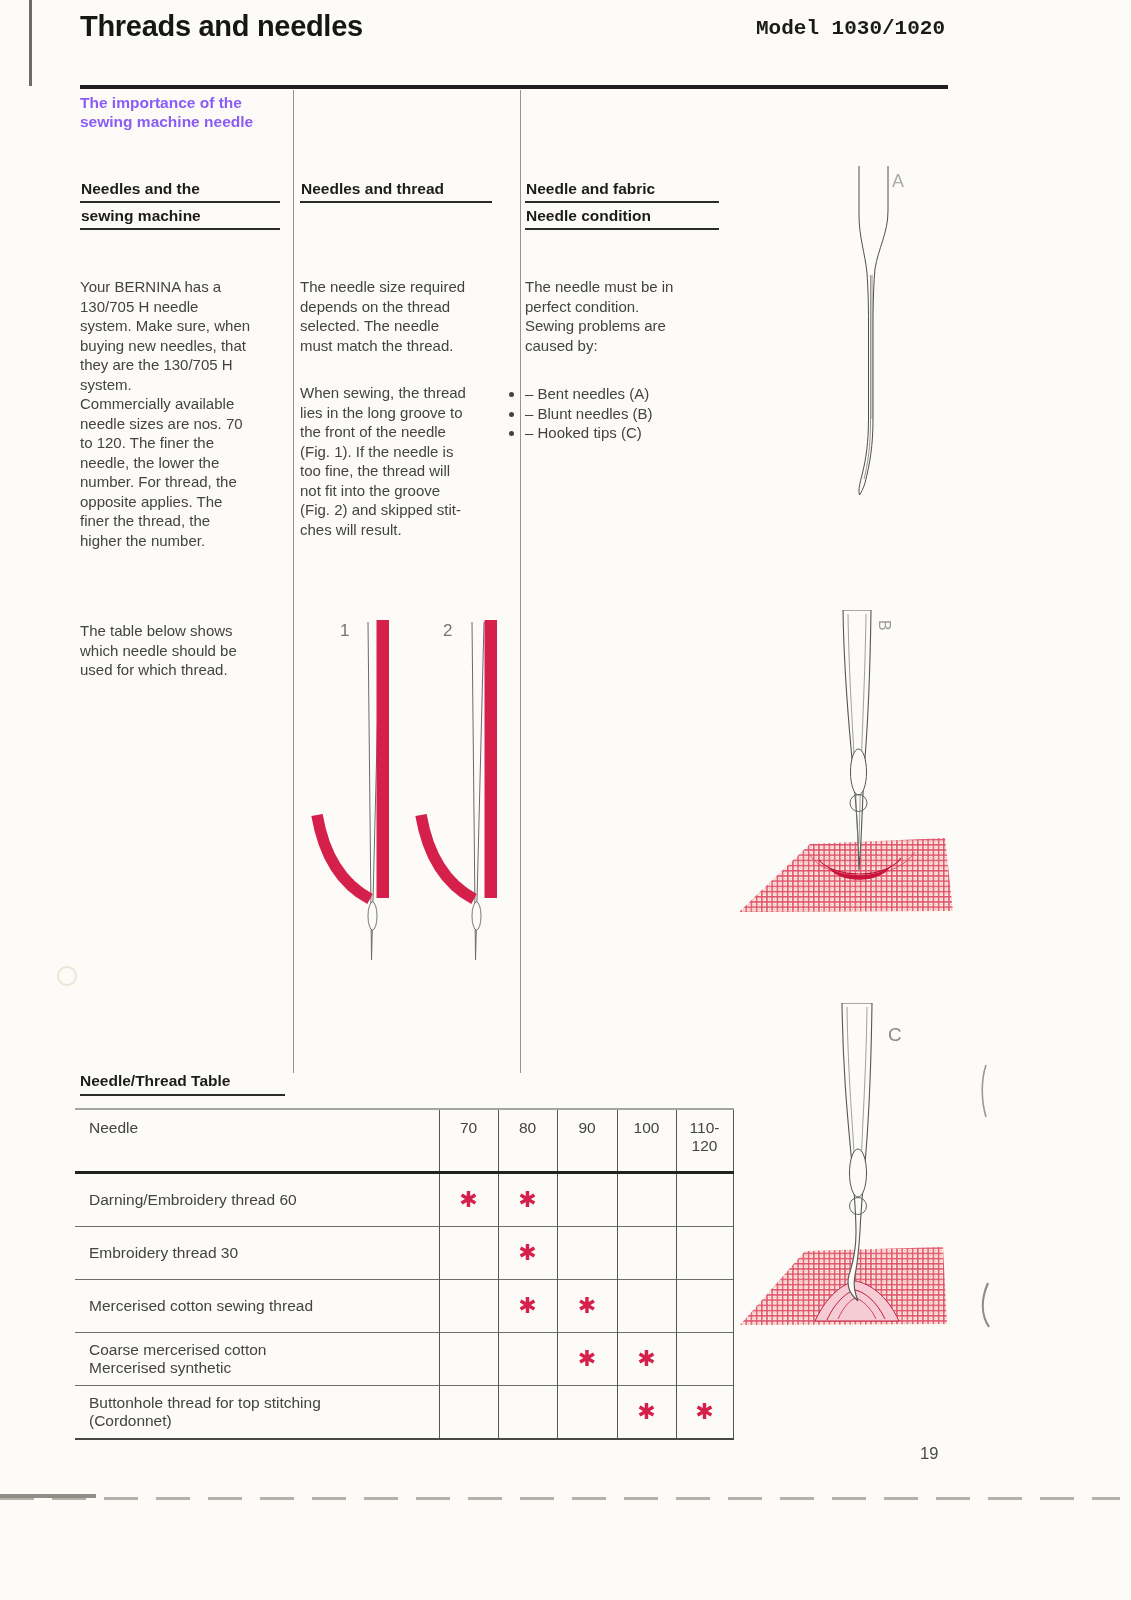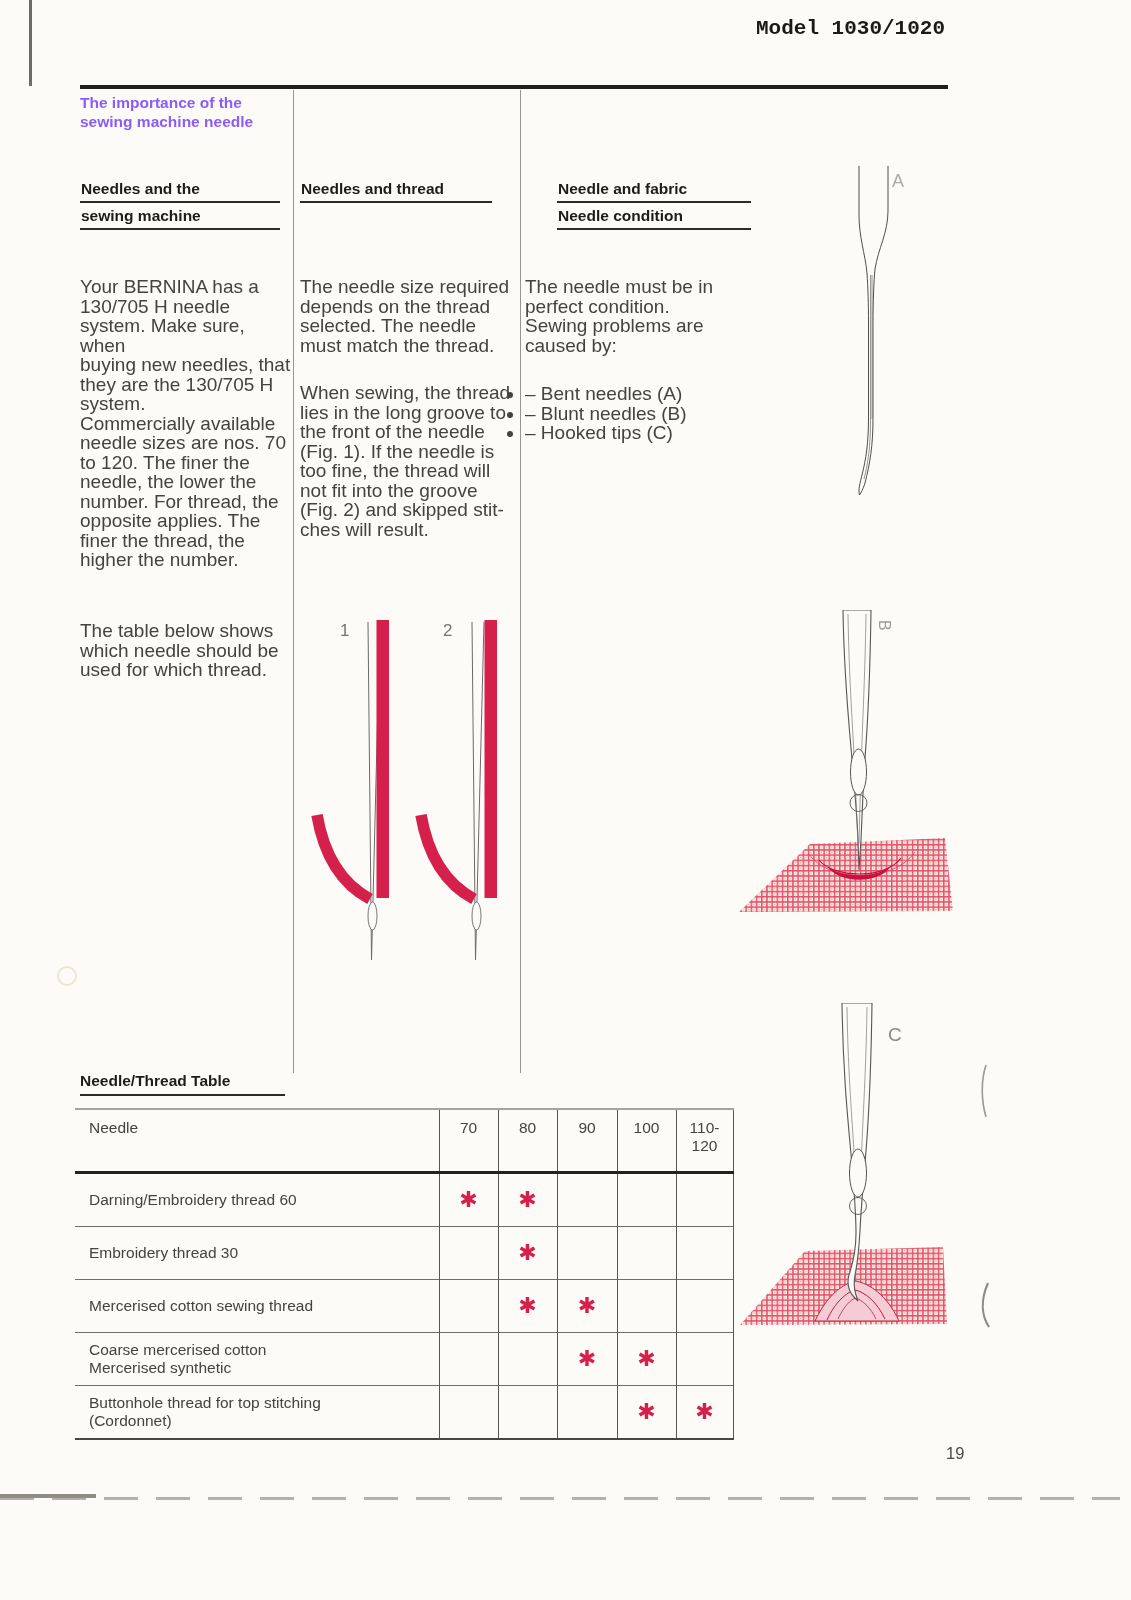--- a/index.html
+++ b/index.html
@@ -7,21 +7,21 @@
         font-family:"Liberation Sans",sans-serif;color:#3d3d3d;}
   .abs{position:absolute;}
   .pre{white-space:pre-line;}
   .page-title{font-size:29px;font-weight:bold;color:#161616;letter-spacing:-.3px;}
   .model{font-size:21px;font-weight:bold;color:#1a1a1a;font-family:Liberation Mono, monospace;}
   .rule{background:#1f1f1f;height:3.5px;}
   .vdiv{width:1.2px;background:#979590;}
   .bold-head{font-size:15.5px;font-weight:bold;color:#8b5cf6;line-height:19px;}
   .colhead{font-size:15.5px;font-weight:bold;color:#1c1c1c;}
   .colhead .ln{display:block;border-bottom:2px solid #2b2b2b;padding:0 0 3px 1px;margin-bottom:4px;}
-  .body-txt{font-size:19px;line-height:19.5px;color:#434343;}
+  .body-txt{font-size:15px;line-height:19.5px;color:#434343;}
   ul.plain{margin:0;padding:0;}
   .tbl-head{font-size:15.5px;font-weight:bold;color:#1c1c1c;border-bottom:2px solid #2b2b2b;padding-bottom:4px;}
   table.nt{border-collapse:collapse;table-layout:fixed;width:658px;font-size:15.5px;color:#434343;}
   table.nt th,table.nt td{font-weight:normal;text-align:left;padding:0;}
   table.nt thead th{vertical-align:top;padding-top:9px;height:52px;border-top:2px solid #a3a3a3;border-bottom:3px solid #222;}
   table.nt thead th.num{text-align:center;}
   table.nt tbody td{height:52px;vertical-align:middle;border-top:1.2px solid #6e6e6e;}
   table.nt tbody tr:last-child td{border-bottom:2.5px solid #474747;}
   table.nt .lbl{padding-left:14px;}
   table.nt .vb{border-left:1.2px solid #565656;}
@@ -39,37 +39,38 @@
 
   <div class="abs" style="left:29px;top:0;width:2.5px;height:86px;background:#6e6c68;"></div>
   <div class="abs circle-art" style="left:57px;top:966px;"></div>
   <div class="abs dashes" style="left:0;top:1497px;width:1120px;"></div>
   <div class="abs" style="left:0;top:1494px;width:96px;height:4px;background:#8f8d86;"></div>
   <svg class="abs" style="left:972px;top:1055px;" width="30" height="280" viewBox="0 0 30 280">
     <path d="M14,10 C9,25 9,45 14,62" fill="none" stroke="#9a988f" stroke-width="1.6"></path>
     <path d="M16,228 C9,244 9,260 17,272" fill="none" stroke="#8e8c83" stroke-width="2.2"></path>
   </svg>
 
+  <div class="abs page-title" style="left:80px;top:10px;">Threads and needles</div>
   <div class="abs model" style="right:186px;top:17px;">Model 1030/1020</div>
   <div class="abs rule" style="left:80px;top:85px;width:868px;"></div>
 
   <div class="abs bold-head pre" style="left:80px;top:93px;width:210px;">The importance of the
 sewing machine needle</div>
 
   <div class="abs vdiv" style="left:293px;top:90px;height:983px;"></div>
   <div class="abs vdiv" style="left:520px;top:90px;height:983px;"></div>
 
   <div class="abs colhead" style="left:80px;top:180px;width:200px;">
     <span class="ln">Needles and the</span>
     <span class="ln">sewing machine</span>
   </div>
   <div class="abs colhead" style="left:300px;top:180px;width:192px;">
     <span class="ln">Needles and thread</span>
   </div>
-  <div class="abs colhead" style="left:525px;top:180px;width:194px;margin-left:32px;">
+  <div class="abs colhead" style="left:525px;top:180px;width:194px;">
     <span class="ln">Needle and fabric</span>
     <span class="ln">Needle condition</span>
   </div>
 
   <div class="abs body-txt pre" style="left:80px;top:277px;width:215px;">Your BERNINA has a
 130/705 H needle
 system. Make sure, when
 buying new needles, that
 they are the 130/705 H
 system.
@@ -235,14 +236,14 @@
 (Cordonnet)</td>
         <td class="mark vb"></td>
         <td class="mark vb"></td>
         <td class="mark vb"></td>
         <td class="mark vb">✱</td>
         <td class="mark vb vend">✱</td>
       </tr>
     </tbody>
   </table>
 
-  <div class="abs pgnum" style="left:920px;top:1444px;margin-left:26px;">19</div>
+  <div class="abs pgnum" style="left:920px;top:1444px;">19</div>
 </div>
 
 </body></html>

